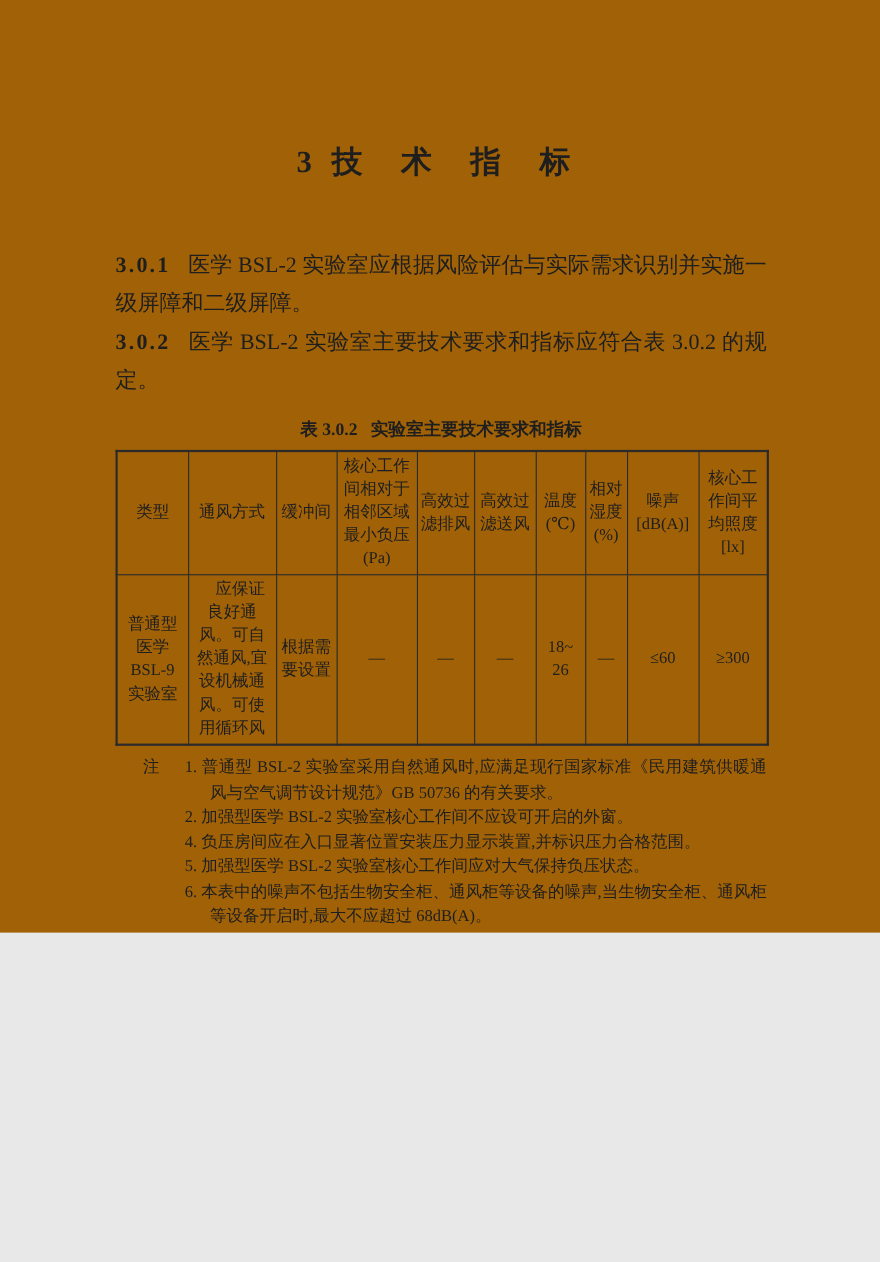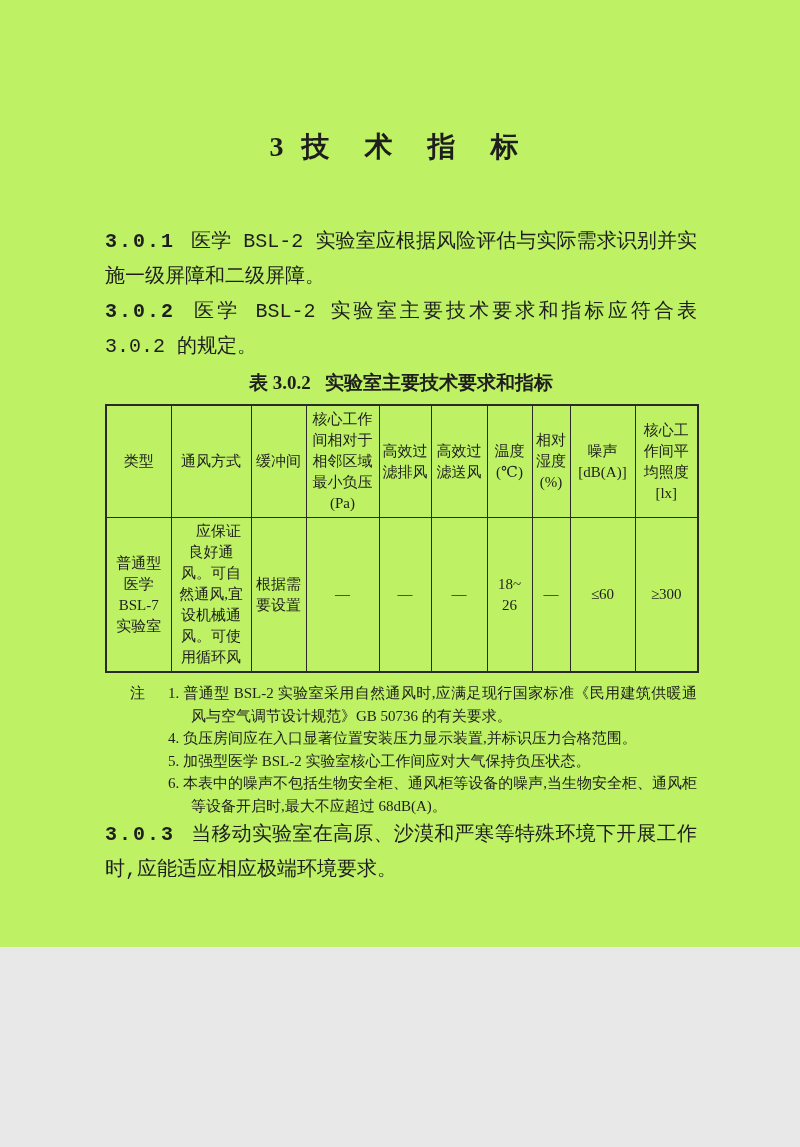--- a/index.html
+++ b/index.html
@@ -4,53 +4,52 @@
 <style>
   * { margin: 0; padding: 0; box-sizing: border-box; }
   html, body { background: #e8e8e8; }
   body {
     font-family: "Liberation Serif", "DejaVu Serif", serif;
     color: #1e1e1e;
   }
   .page {
     position: relative;
     width: 800px;
-    height: 947px;
+    height: 848px;
     margin: 0 auto;
-    background: #bef264;
+    background: #a16207;
     overflow: hidden;
   }
   .content {
     padding: 128px 103px 0 105px;
   }
   .doc-title {
     text-align: center;
     font-size: 28px;
     font-weight: bold;
     letter-spacing: 2px;
     white-space: nowrap;
   }
   .doc-title .t-num { margin-right: 18px; letter-spacing: 0; }
   .doc-title .t-text { letter-spacing: 14px; }
   .body-paras { margin-top: 58px; }
   .para {
     font-size: 20px;
     line-height: 35px;
     text-align: justify;
-    font-family: Liberation Mono, monospace;
   }
   .sec-num {
     font-weight: bold;
     letter-spacing: 2px;
     margin-right: 16px;
   }
   .tbl-caption {
-    margin-top: 6px;
+    margin-top: 16px;
     text-align: center;
-    font-size: 19px;
+    font-size: 16px;
     font-weight: bold;
     white-space: pre-wrap;
   }
   table.spec {
     margin-top: 8px;
     width: 592px;
     border-collapse: collapse;
     table-layout: fixed;
     border: 2px solid #2a2a2a;
   }
@@ -151,40 +150,41 @@
           <th>核心工
 作间平
 均照度
 [lx]</th>
         </tr>
       </thead>
       <tbody>
         <tr class="row1">
           <td>普通型
 医学
-BSL-7
+BSL-9
 实验室</td>
           <td class="just">应保证良好通风。可自然通风,宜设机械通风。可使用循环风</td>
           <td>根据需
 要设置</td>
           <td>—</td>
           <td>—</td>
           <td>—</td>
           <td>18~
 26</td>
           <td>—</td>
           <td>≤60</td>
           <td>≥300</td>
         </tr>
       </tbody>
     </table>
 
     <div class="notes">
       <span class="notes-label">注</span>
       <p class="note">1. 普通型 BSL-2 实验室采用自然通风时,应满足现行国家标准《民用建筑供暖通风与空气调节设计规范》GB 50736 的有关要求。</p>
+      <p class="note">2. 加强型医学 BSL-2 实验室核心工作间不应设可开启的外窗。</p>
       <p class="note">4. 负压房间应在入口显著位置安装压力显示装置,并标识压力合格范围。</p>
       <p class="note">5. 加强型医学 BSL-2 实验室核心工作间应对大气保持负压状态。</p>
       <p class="note">6. 本表中的噪声不包括生物安全柜、通风柜等设备的噪声,当生物安全柜、通风柜等设备开启时,最大不应超过 68dB(A)。</p>
     </div>
 
     <p class="para last-para"><span class="sec-num">3.0.3</span><span>当移动实验室在高原、沙漠和严寒等特殊环境下开展工作时,应能适应相应极端环境要求。</span></p>
 
   </div>
 
   <div class="page-num">· 4 ·</div>

